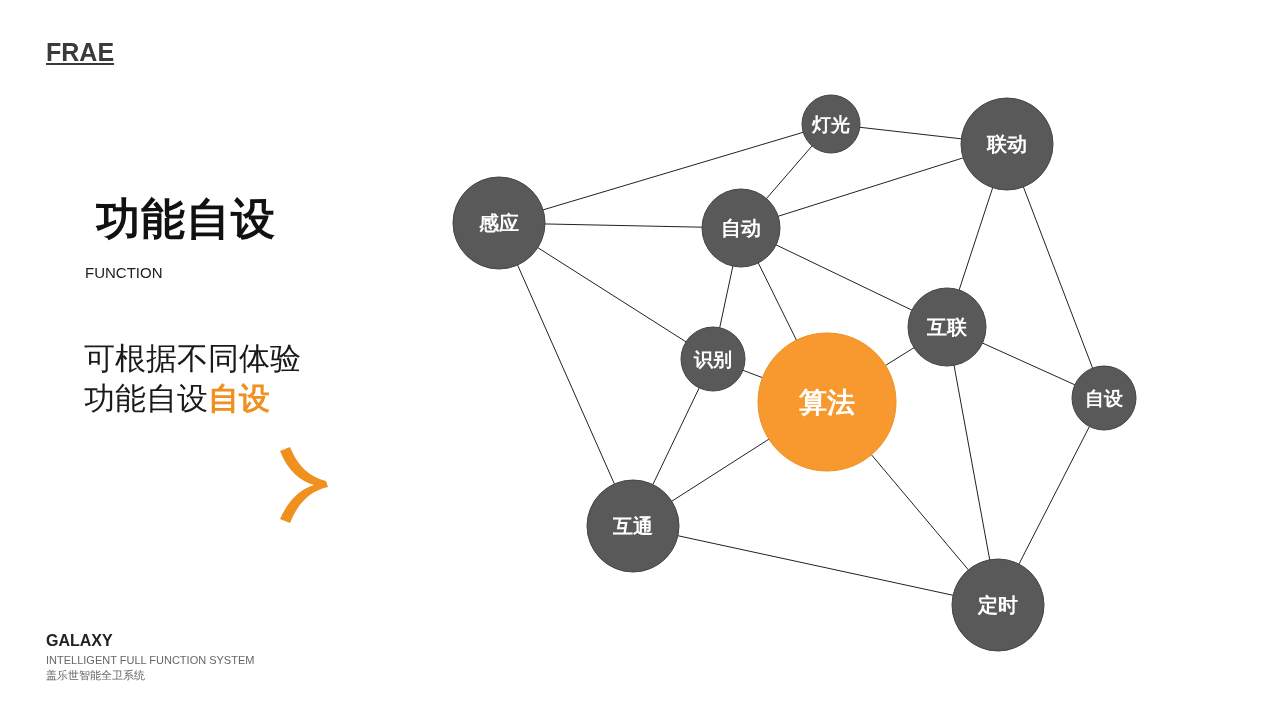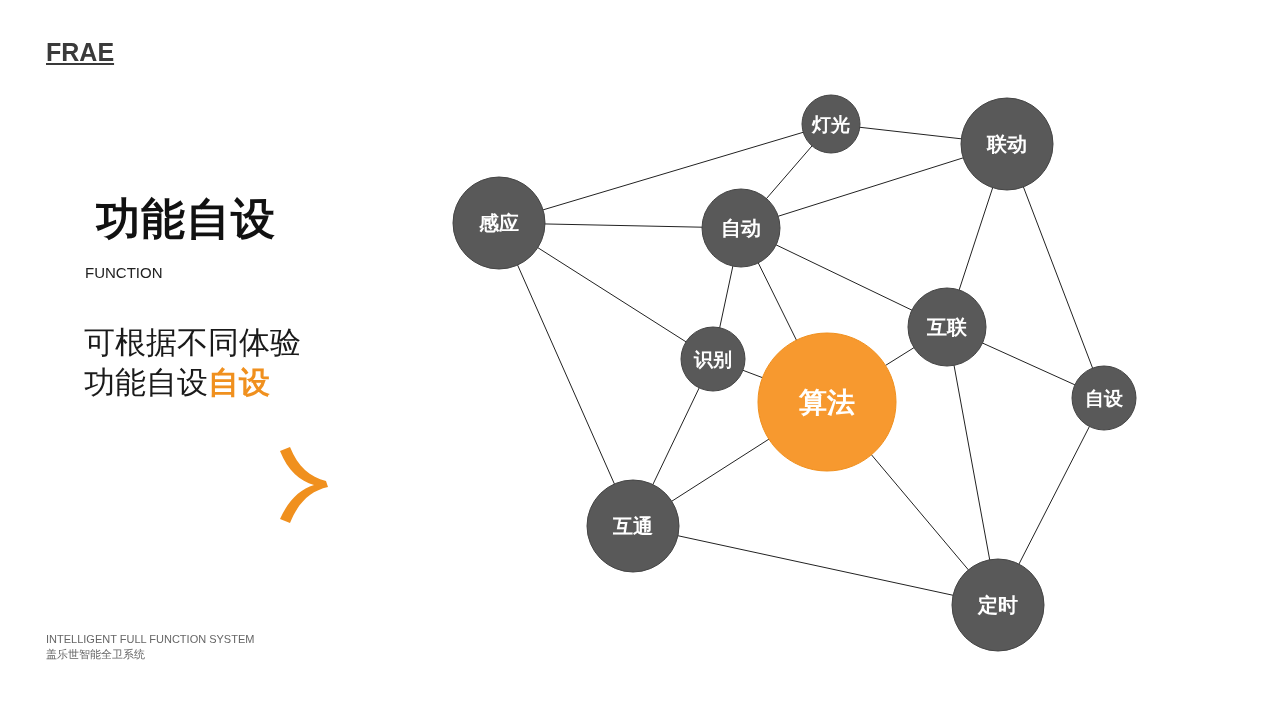--- a/index.html
+++ b/index.html
@@ -14,21 +14,21 @@
   }
   .title {
     position: absolute; left: 96px; top: 190px;
     font-size: 44px; font-weight: bold; color: #111; letter-spacing: 1px;
   }
   .subtitle-en {
     position: absolute; left: 85px; top: 264px;
     font-family: "Liberation Sans", sans-serif; font-size: 15px; color: #222;
   }
   .desc {
-    position: absolute; left: 84px; top: 322px;
+    position: absolute; left: 84px; top: 338px;
     font-size: 31px; line-height: 40px; color: #1a1a1a;
   }
   .desc .hl { color: #f0901e; font-weight: bold; }
   .chevron { position: absolute; left: 276px; top: 445px; }
   .footer { position: absolute; left: 46px; top: 632px; }
   .footer .brand {
     font-family: "Liberation Sans", sans-serif; font-weight: bold; font-size: 16px; color: #222; margin-bottom: 3px;
   }
   .footer .line {
     font-family: "Liberation Sans", sans-serif; font-size: 11px; color: #666; line-height: 15px;
@@ -120,15 +120,16 @@
         <text x="633" y="526" class="node-label" font-size="20">互通</text>
       </g>
       <g>
         <circle cx="998" cy="605" r="46" fill="#595959" stroke="#444" stroke-width="1"></circle>
         <text x="998" y="605" class="node-label" font-size="20">定时</text>
       </g>
     </g>
 </svg>
 
 <div class="footer">
+  <div class="brand">GALAXY</div>
   <div class="line">INTELLIGENT FULL FUNCTION SYSTEM</div>
   <div class="line">盖乐世智能全卫系统</div>
 </div>
 
 </body></html>

